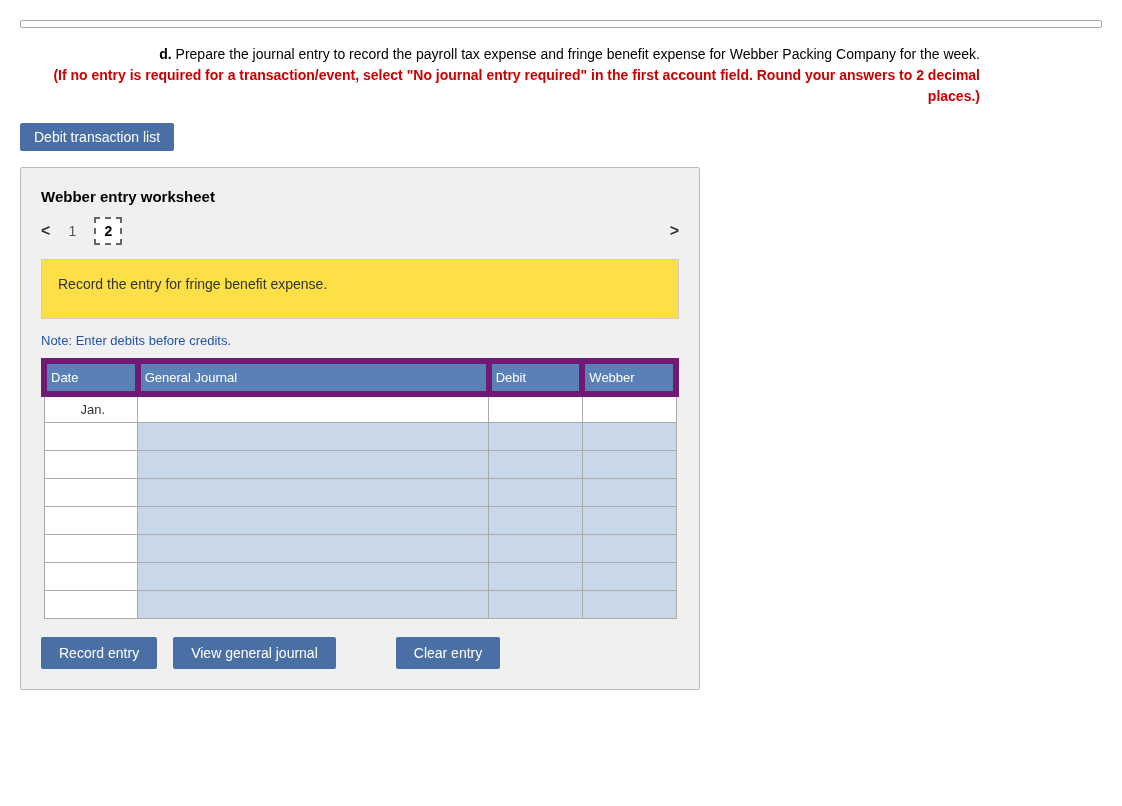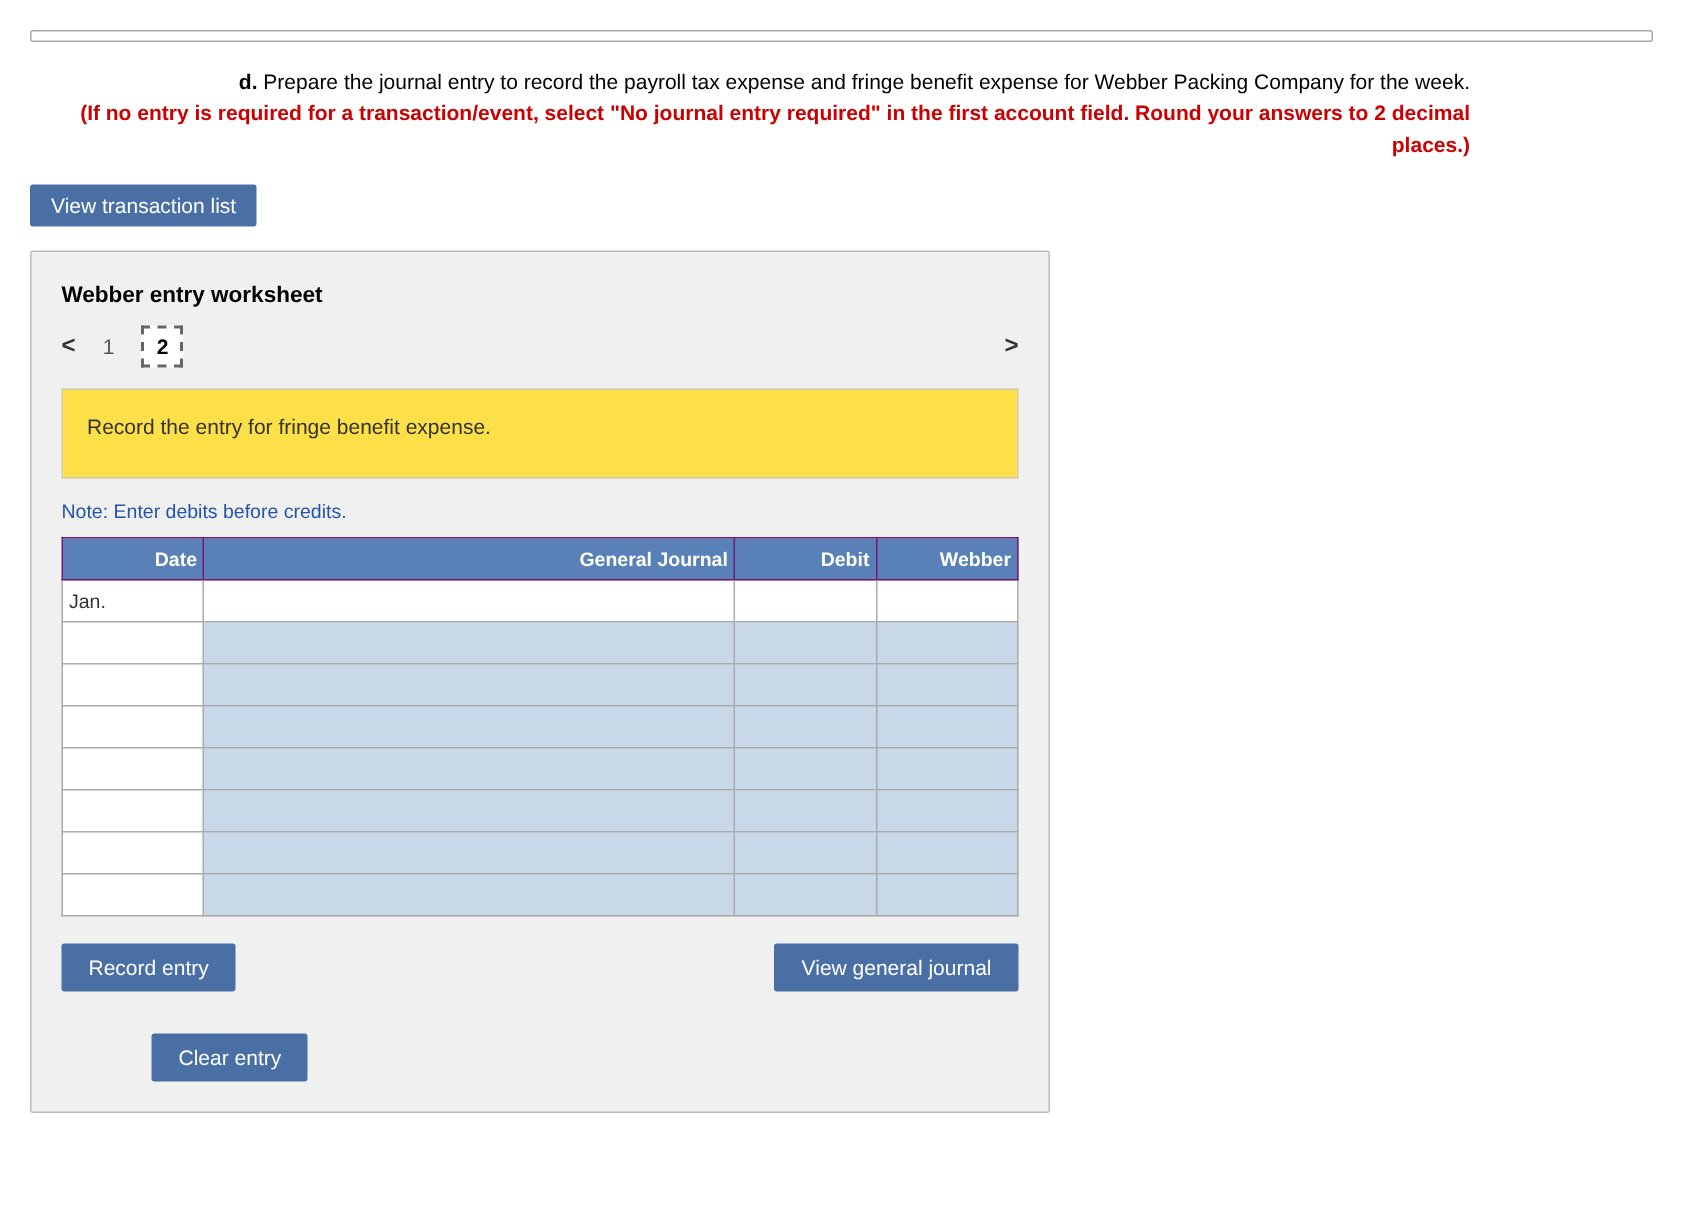--- a/index.html
+++ b/index.html
@@ -120,24 +120,24 @@
     .journal-table {
       width: 100%;
       border-collapse: collapse;
       border: 1px solid #888;
       margin-bottom: 18px;
     }
 
     .journal-table th {
       background-color: #5a80b8;
       color: #fff;
-      font-weight: bold;
-      text-align: right;
+      font-weight: normal;
+      text-align: left;
       padding: 6px 4px;
-      border: 1px solid #701a75;
+      border: 6px solid #701a75;
       font-size: 13px;
     }
 
     .journal-table th.date-col {
       width: 80px;
     }
 
     .journal-table th.gj-col {
       width: 300px;
     }
@@ -173,34 +173,35 @@
       padding: 2px 4px;
       font-size: 13px;
     }
 
     .journal-table tr td {
       background-color: #c8d8e8;
     }
 
     .journal-table tr td.date-cell {
       background-color: #fff;
+      text-align: center;
     }
 
     .journal-table tr:first-child td {
       background-color: #fff;
     }
 
     .journal-table tr td input {
       background-color: transparent;
     }
 
     .buttons-row {
       display: flex;
-      flex-direction: column;
-      gap: 28px;
+      flex-direction: row;
+      gap: 0;
     }
 
     .buttons-top {
       display: flex;
       align-items: center;
       gap: 16px;
     }
 
     .btn-record {
       background-color: #4a6fa5;
@@ -241,21 +242,21 @@
 
 
 <div class="top-bar"></div>
 
 <div class="instructions">
   <span class="label-d">d.</span><span> Prepare the journal entry to record the payroll tax expense and fringe benefit expense for Webber Packing Company for the week.</span>
   <br>
   <span class="red-text">(If no entry is required for a transaction/event, select "No journal entry required" in the first account field. Round your answers to 2 decimal places.)</span>
 </div>
 
-<button class="view-transaction-btn">View transaction list</button>
+<button class="view-transaction-btn">Debit transaction list</button>
 
 <div class="worksheet-container">
   <div class="worksheet-title">Webber entry worksheet</div>
 
   <div class="tab-nav">
     <button class="nav-arrow">&lt;</button>
     <span class="tab-num">1</span>
     <span class="tab-num active">2</span>
     <button class="nav-arrow" style="margin-left: auto;">&gt;</button>
   </div>

